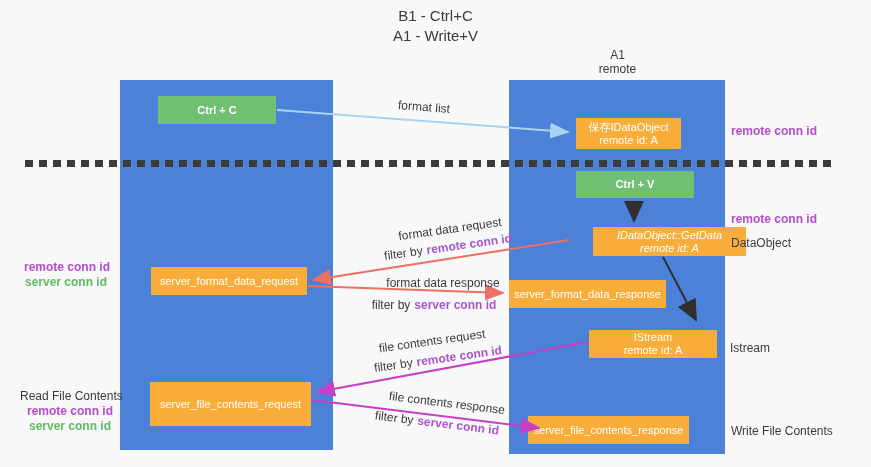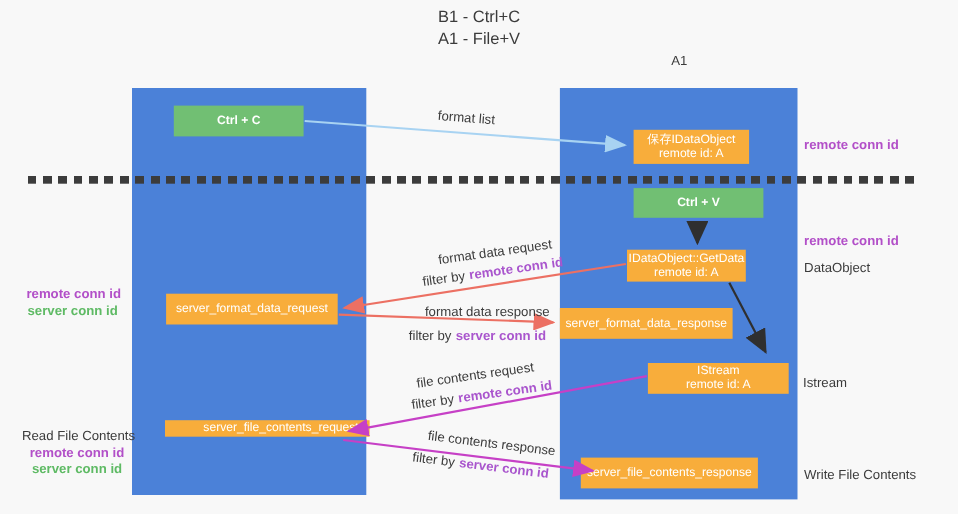--- a/index.html
+++ b/index.html
@@ -23,25 +23,25 @@
 
   .node{position:absolute;display:flex;flex-direction:column;align-items:center;
         justify-content:center;color:#fff;font-size:11px;line-height:13px;
         text-align:center;white-space:nowrap;}
   .green{background:#71bf73;font-weight:bold;}
   .orange{background:#f8ad3b;}
 
   .n-ctrlc{left:158px;top:96px;width:118px;height:28px;}
   .n-save{left:576px;top:118px;width:105px;height:31px;}
   .n-ctrlv{left:576px;top:171px;width:118px;height:27px;}
-  .n-getdata{left:570px;top:227px;width:108px;height:29px;}
+  .n-getdata{left:593px;top:227px;width:153px;height:29px;font-style:italic;}
   .n-fmtreq{left:151px;top:267px;width:156px;height:28px;}
   .n-fmtresp{left:509px;top:280px;width:157px;height:28px;text-align:right;}
   .n-istream{left:589px;top:330px;width:128px;height:28px;}
-  .n-filereq{left:150px;top:382px;width:161px;height:15px;padding-left:25px;}
+  .n-filereq{left:150px;top:382px;width:161px;height:44px;}
   .n-fileresp{left:528px;top:416px;width:161px;height:28px;}
 
   svg.overlay{position:absolute;left:0;top:0;width:871px;height:467px;pointer-events:none;}
 
   .elabel{position:absolute;font-size:12px;color:#3b3b3b;white-space:nowrap;
           transform:translate(-50%,-50%) rotate(var(--r,0deg));}
   .fp{margin-right:4px;}
   .fid{font-weight:bold;color:#a955cd;}
 
   .side{position:absolute;font-size:12px;color:#3b3b3b;white-space:nowrap;}
@@ -49,25 +49,26 @@
   .purple{color:#b24fc8;font-weight:bold;}
   .greenlbl{color:#5eba64;font-weight:bold;}
 </style>
 </head>
 <body>
 
 <div class="canvas">
 
   <div class="title">
     <div>B1 - Ctrl+C</div>
-    <div>A1 - File+V</div>
+    <div>A1 - Write+V</div>
   </div>
 
   <div class="lane-header lh-a1">
     <div>A1</div>
+    <div>remote</div>
   </div>
 
   <div class="lane lane-b1"></div>
   <div class="lane lane-a1"></div>
 
   <div class="divider"></div>
 
   <div class="node green n-ctrlc">
     <div>Ctrl + C</div>
   </div>

